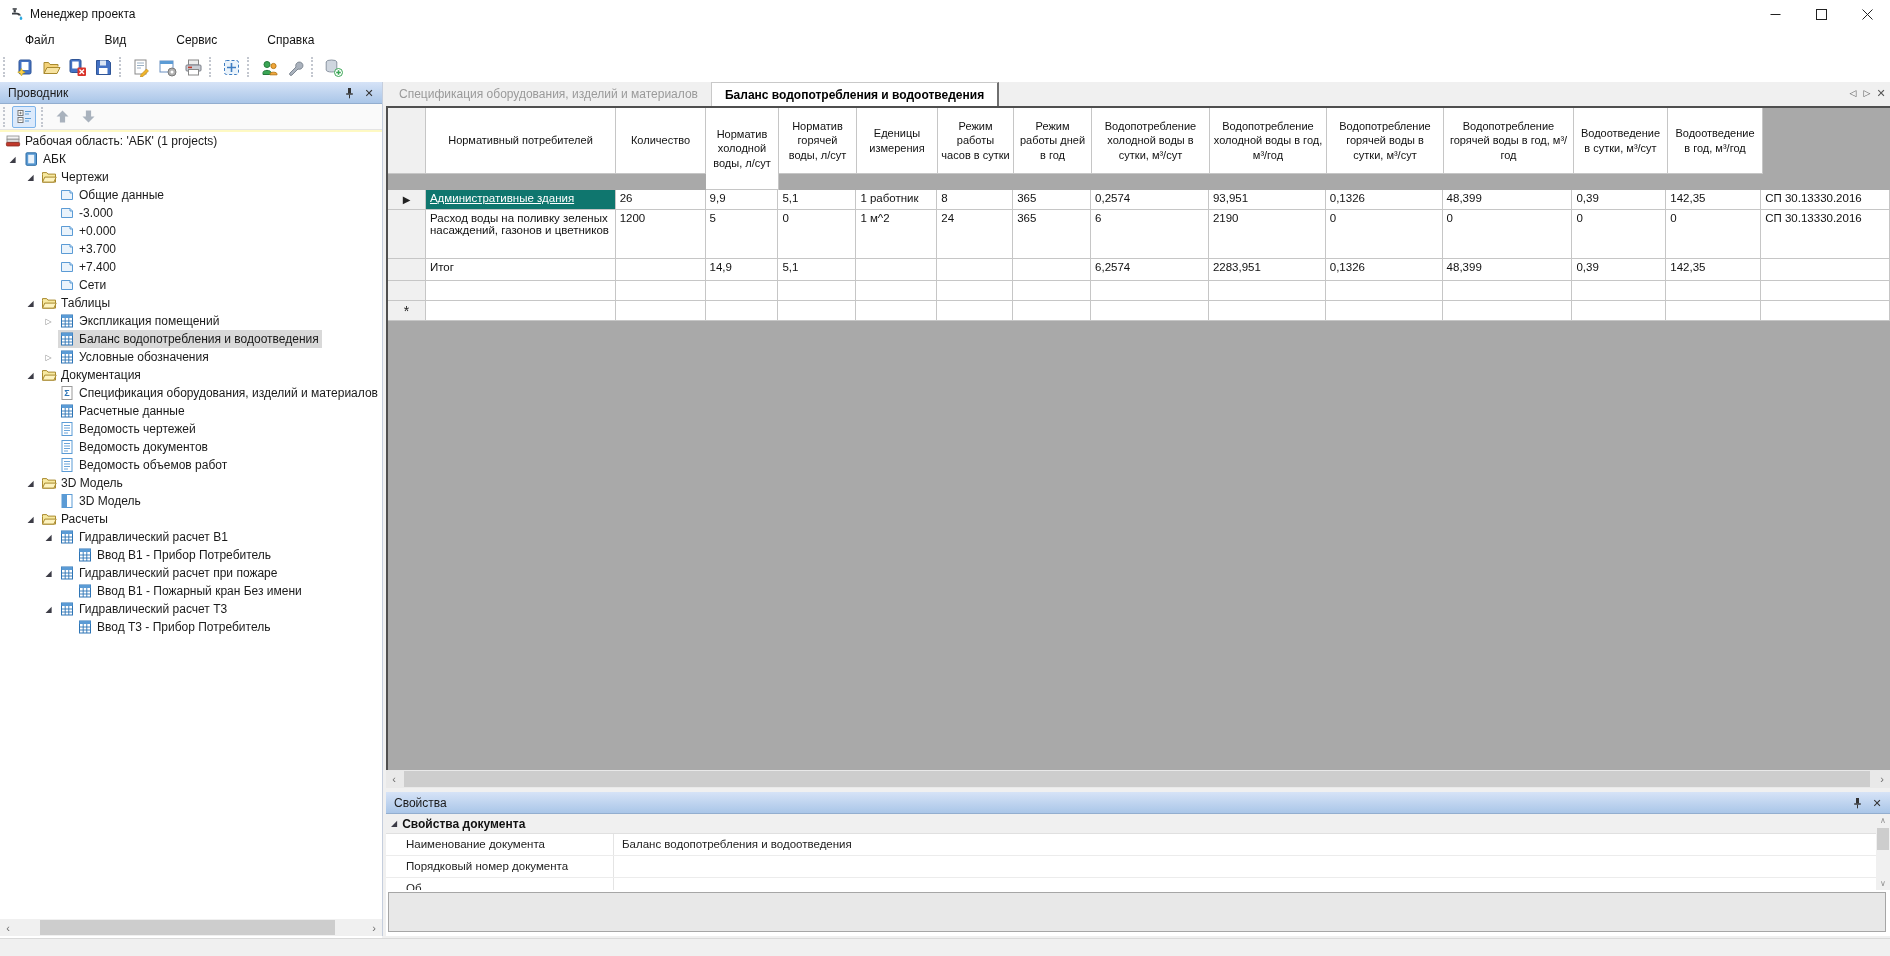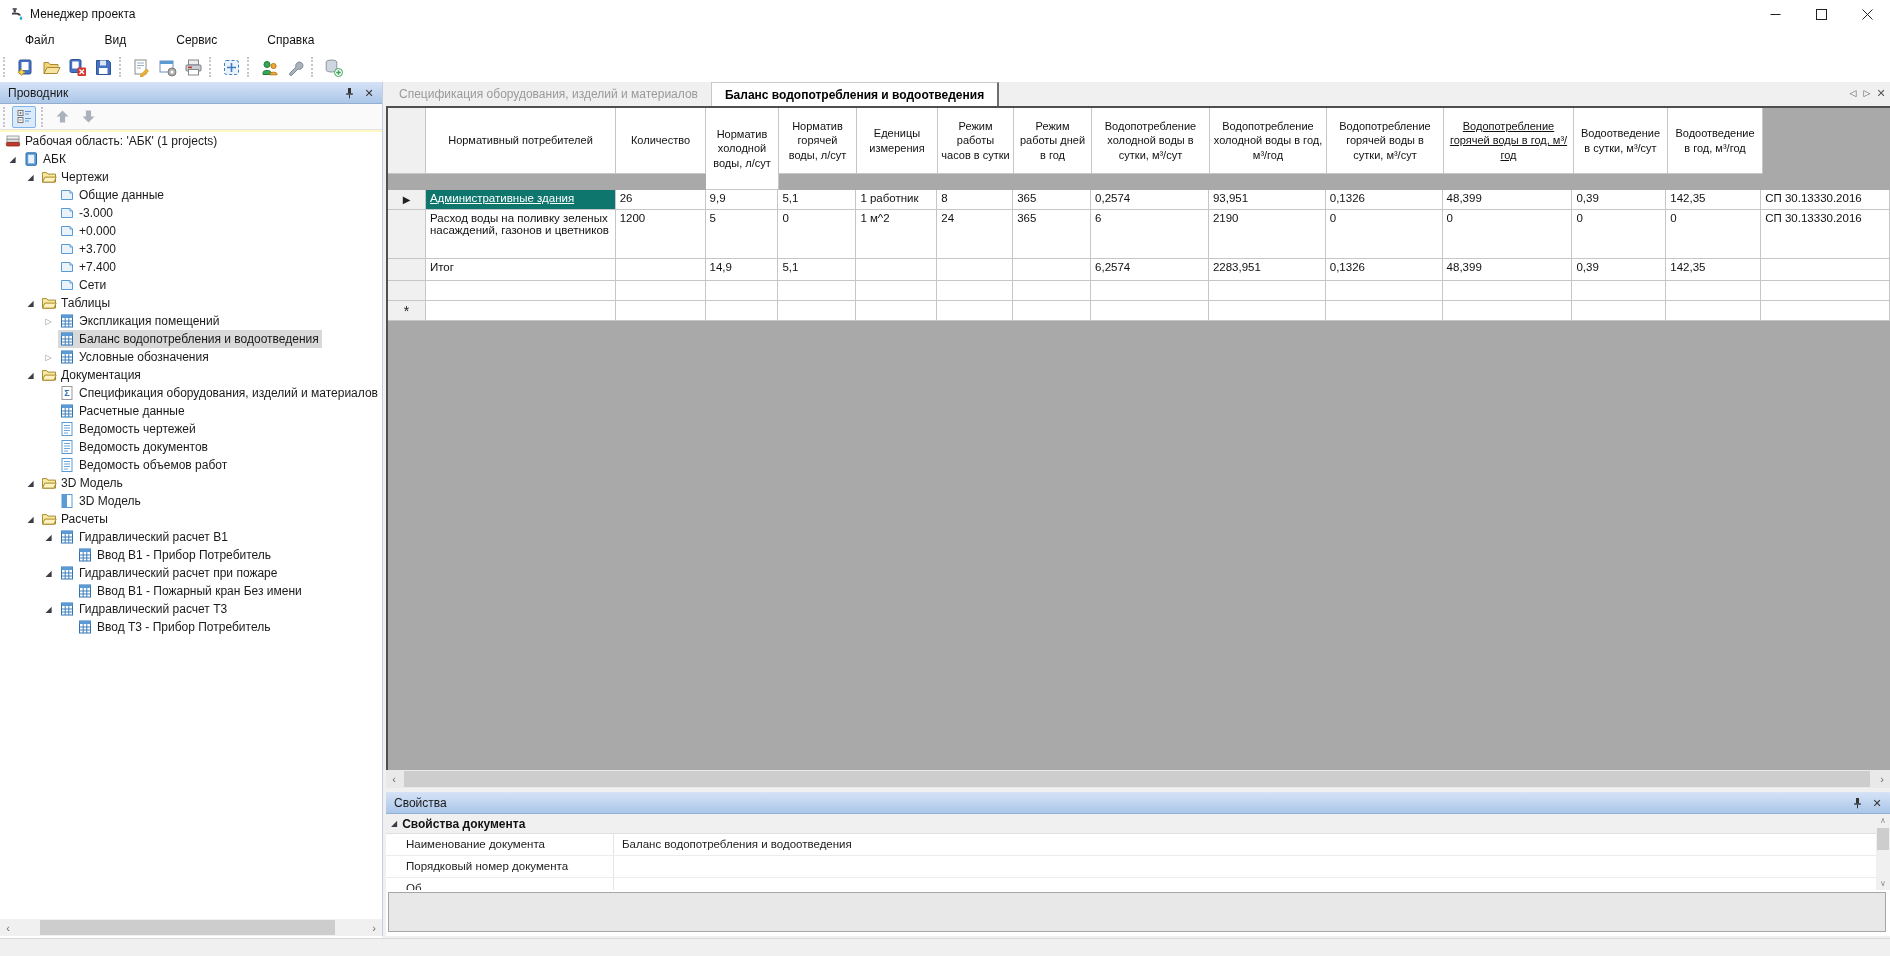--- a/index.html
+++ b/index.html
@@ -626,21 +626,21 @@
       <div class="gcell hdr" style="width: 190px; height: 66px;">Нормативный потребителей</div>
       <div class="gcell hdr" style="width: 90px; height: 66px;">Количество</div>
       <div class="gcell hdr" style="width: 73px; height: 82px;">Норматив холодной воды, л/сут</div>
       <div class="gcell hdr" style="width: 78px; height: 66px;">Норматив горячей воды, л/сут</div>
       <div class="gcell hdr" style="width: 81px; height: 66px;">Еденицы измерения</div>
       <div class="gcell hdr" style="width: 76px; height: 66px;">Режим работы часов в сутки</div>
       <div class="gcell hdr" style="width: 78px; height: 66px;">Режим работы дней в год</div>
       <div class="gcell hdr" style="width: 118px; height: 66px;">Водопотребление холодной воды в сутки, м³/сут</div>
       <div class="gcell hdr" style="width: 117px; height: 66px;">Водопотребление холодной воды в год, м³/год</div>
       <div class="gcell hdr" style="width: 117px; height: 66px;">Водопотребление горячей воды в сутки, м³/сут</div>
-      <div class="gcell hdr" style="width: 130px; height: 66px; text-decoration: underline;">Водопотребление горячей воды в год, м³/год</div>
+      <div class="gcell hdr" style="width: 130px; height: 66px;">Водопотребление горячей воды в год, м³/год</div>
       <div class="gcell hdr" style="width: 94px; height: 66px;">Водоотведение в сутки, м³/сут</div>
       <div class="gcell hdr" style="width: 95px; height: 66px;">Водоотведение в год, м³/год</div>
     </div>
     <div class="grow">
       <div class="gcell sel" style="width: 38px; height: 20px;">▶</div>
       <div class="gcell active-cell" style="width: 190px; height: 20px;">Административные здания</div>
       <div class="gcell " style="width: 90px; height: 20px;">26</div>
       <div class="gcell " style="width: 73px; height: 20px;">9,9</div>
       <div class="gcell " style="width: 78px; height: 20px;">5,1</div>
       <div class="gcell " style="width: 81px; height: 20px;">1 работник</div>

